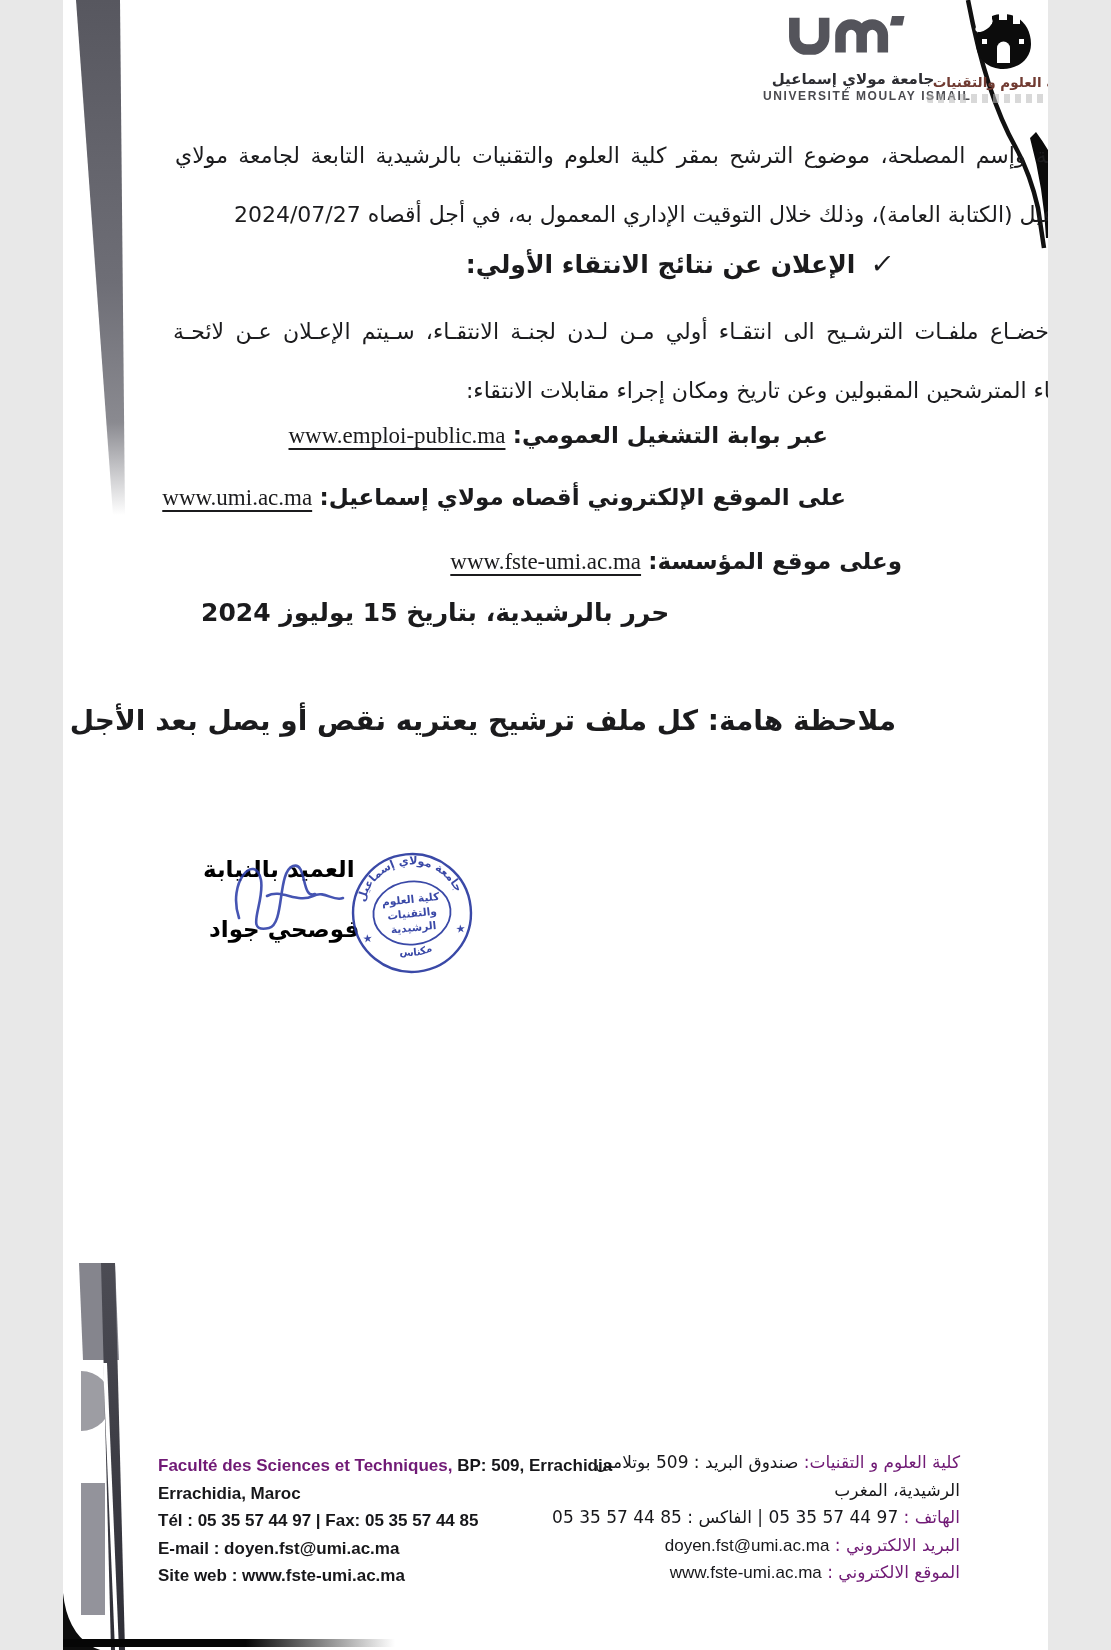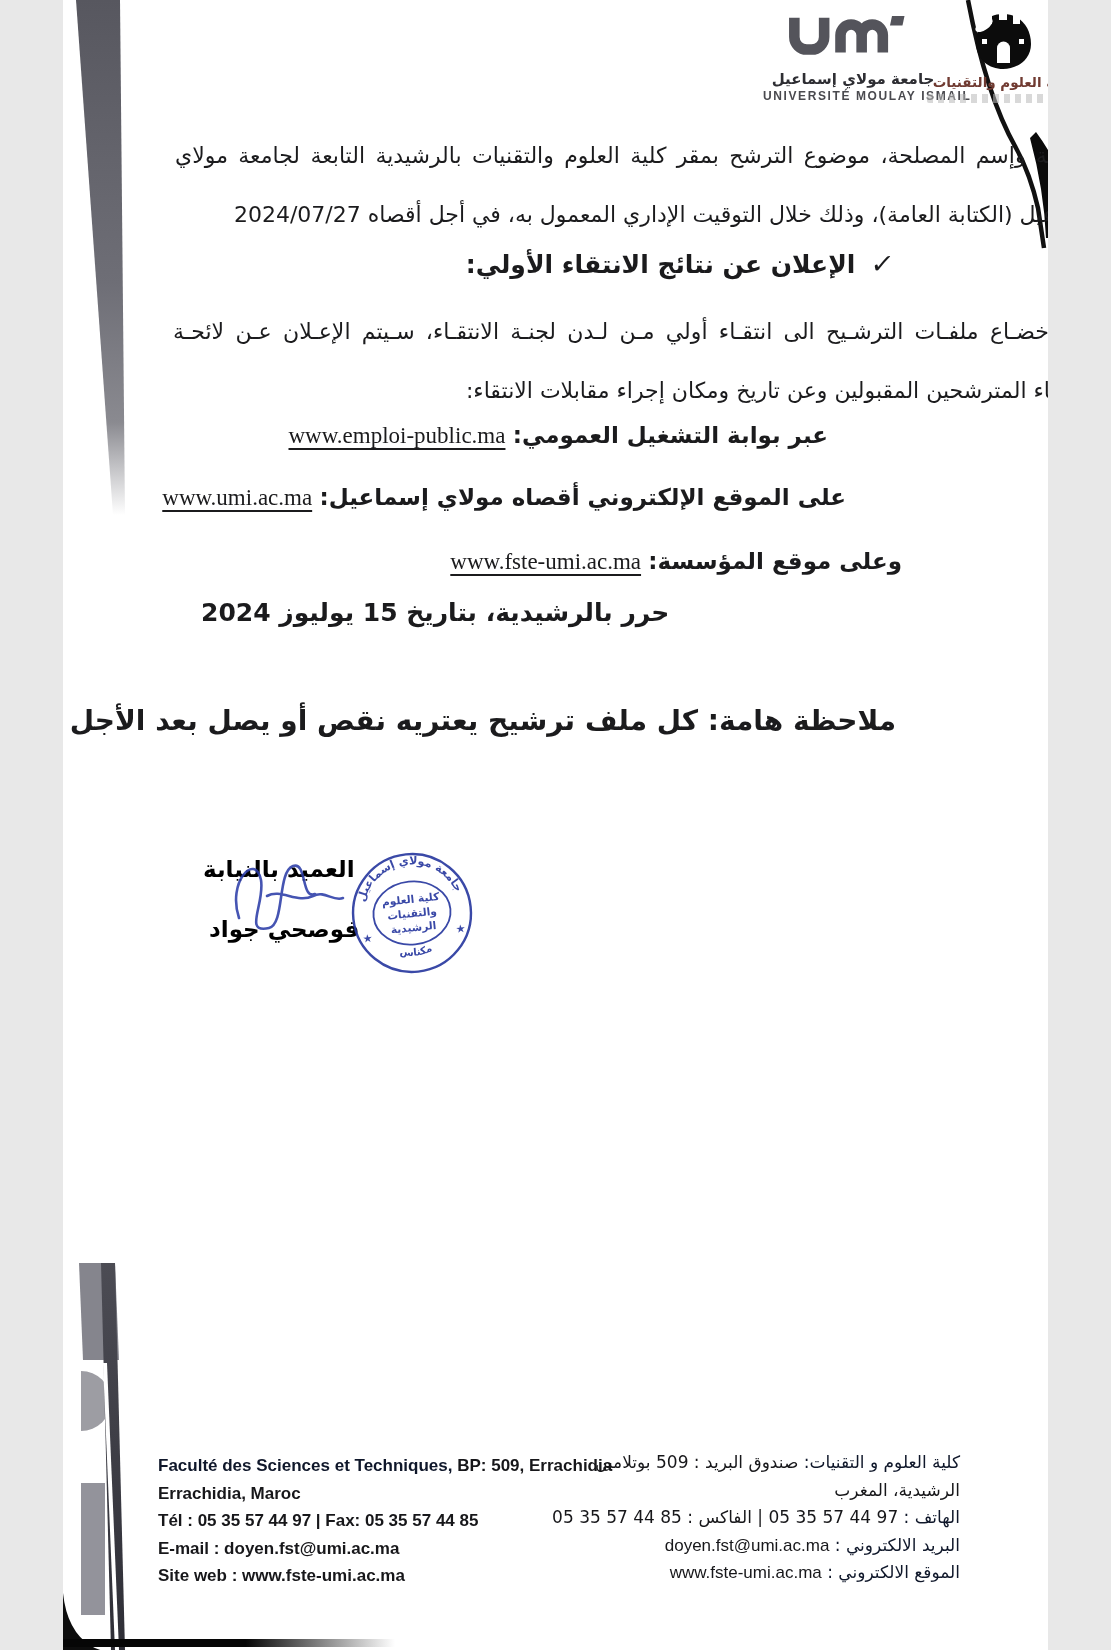--- a/index.html
+++ b/index.html
@@ -3,21 +3,21 @@
 <meta charset="utf-8">
 <style>
   html,body{margin:0;padding:0;background:#e8e8e8;}
   .page{position:relative;width:985px;height:1650px;margin:0 auto;background:#ffffff;
         overflow:hidden;font-family:"DejaVu Sans",sans-serif;color:#1b1b1d;}
   .abs{position:absolute;}
   .ar{direction:rtl;unicode-bidi:embed;font-family:"DejaVu Sans",sans-serif;}
   .lat{font-family:"Liberation Sans","DejaVu Sans",sans-serif;}
   .b{font-weight:bold;}
   .nowrap{white-space:nowrap;}
-  .faded{color:#0f172a;}
+  .faded{color:#701a75;}
   .blue{color:#000000;}
 
   
   .topleft-bar{left:12px;top:0;width:50px;height:515px;
      background:linear-gradient(to bottom,#57575f,#6e6e76 55%,#8a8a90 82%,rgba(140,140,146,0));
      clip-path:polygon(2% 0,90% 0,100% 100%,76% 100%);}
   .bottom-strip{left:0;top:1639px;width:332px;height:8px;
      background:linear-gradient(to right,#060606 55%,rgba(0,0,0,0));}
 
   

